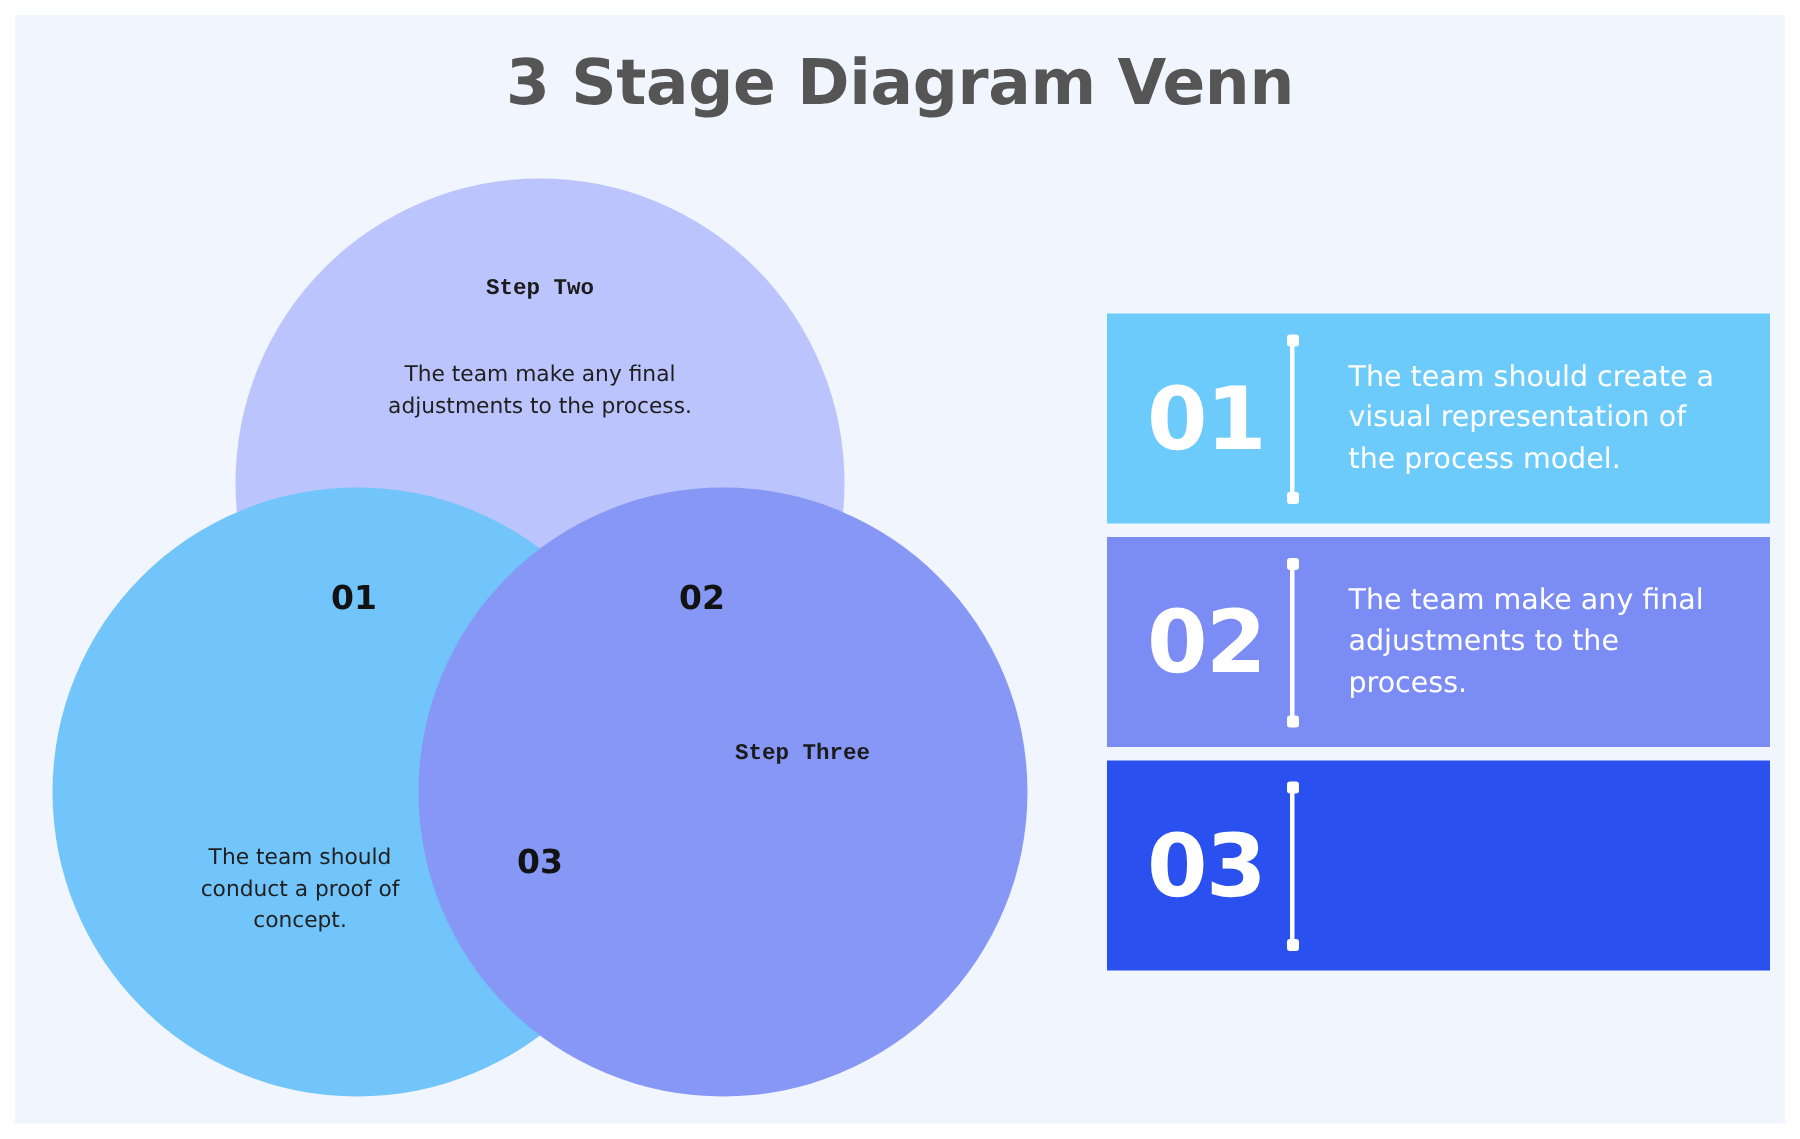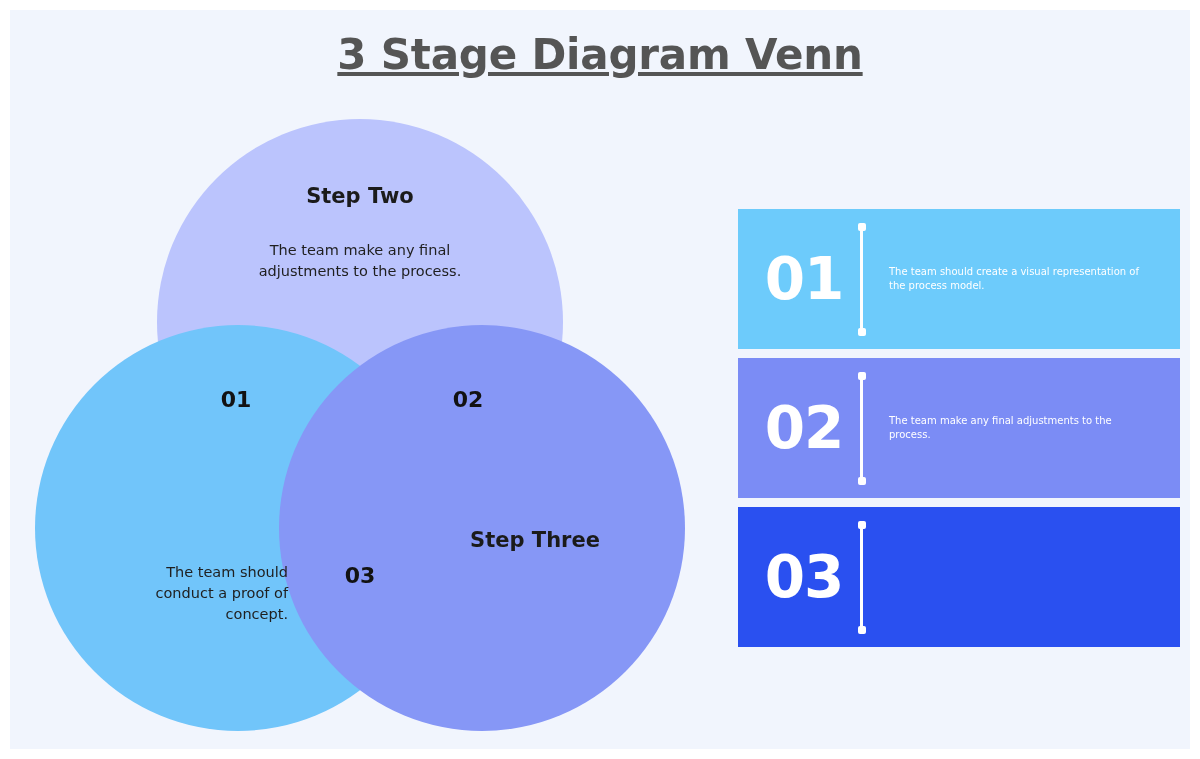--- a/index.html
+++ b/index.html
@@ -24,21 +24,20 @@
   #page-title {
     position: absolute;
     left: 0;
     top: 20px;
     width: 1180px;
     text-align: center;
     font-size: 42px;
     font-weight: bold;
     color: #555555;
     letter-spacing: -0.2px;
-    text-decoration: underline;
   }
 
   
   #venn-wrap {
     position: absolute;
     left: 20px;
     top: 90px;
     width: 660px;
     height: 640px;
   }
@@ -46,23 +45,24 @@
     position: absolute;
     left: 0;
     top: 0;
   }
   .venn-label {
     position: absolute;
     text-align: center;
     color: #1b1b1b;
   }
   .venn-title {
-    font-size: 21px;
+    font-size: 15px;
     font-weight: bold;
     line-height: 1.2;
+    font-family: Liberation Mono, monospace;
   }
   .venn-desc {
     font-size: 14.5px;
     font-weight: normal;
     line-height: 1.45;
     color: #1f1f1f;
   }
   .venn-num {
     position: absolute;
     font-size: 22px;
@@ -112,23 +112,23 @@
     left: -2.5px;
     width: 8px;
     height: 8px;
     background: #ffffff;
     border-radius: 2px;
   }
   .card-divider::before { top: -4px; }
   .card-divider::after  { bottom: -4px; }
   .card-text {
     flex: 1 1 auto;
-    padding-left: 26px;
+    padding-left: 36px;
     padding-right: 26px;
-    font-size: 10px;
+    font-size: 19px;
     line-height: 1.45;
     color: #ffffff;
   }
 </style>
 </head>
 <body>
 
 <div id="canvas" style="background: rgb(241, 245, 253);">
 
   <div id="page-title" style="color: rgb(85, 85, 85);">3 Stage Diagram Venn</div>
@@ -138,23 +138,23 @@
       <g style="mix-blend-mode: multiply;">
         <circle cx="330" cy="222" r="203" fill="#c6ccff"></circle>
         <circle cx="208" cy="428" r="203" fill="#78cdfc"></circle>
         <circle cx="452" cy="428" r="203" fill="#8e9df8"></circle>
       </g>
     </svg>
 
     <div class="venn-label venn-title" style="left:190px; top:84px; width:280px;">Step Two</div>
     <div class="venn-label venn-desc" style="left:215px; top:140px; width:230px;">The team make any final adjustments to the process.</div>
 
-    <div class="venn-label venn-desc" style="left:82px; top:462px; width:176px;text-align:right;">The team should conduct a proof of concept.</div>
+    <div class="venn-label venn-desc" style="left:82px; top:462px; width:176px;">The team should conduct a proof of concept.</div>
 
-    <div class="venn-label venn-title" style="left:390px; top:428px; width:230px;">Step Three</div>
+    <div class="venn-label venn-title" style="left:390px; top:394px; width:230px;">Step Three</div>
 
     <div class="venn-num" style="left:176px; top:287px; width:60px;">01</div>
     <div class="venn-num" style="left:408px; top:287px; width:60px;">02</div>
     <div class="venn-num" style="left:300px; top:463px; width:60px;">03</div>
   </div>
 
   <div id="cards">
 
     <div class="card" style="background: rgb(109, 203, 251);">
       <div class="card-num">01</div>

